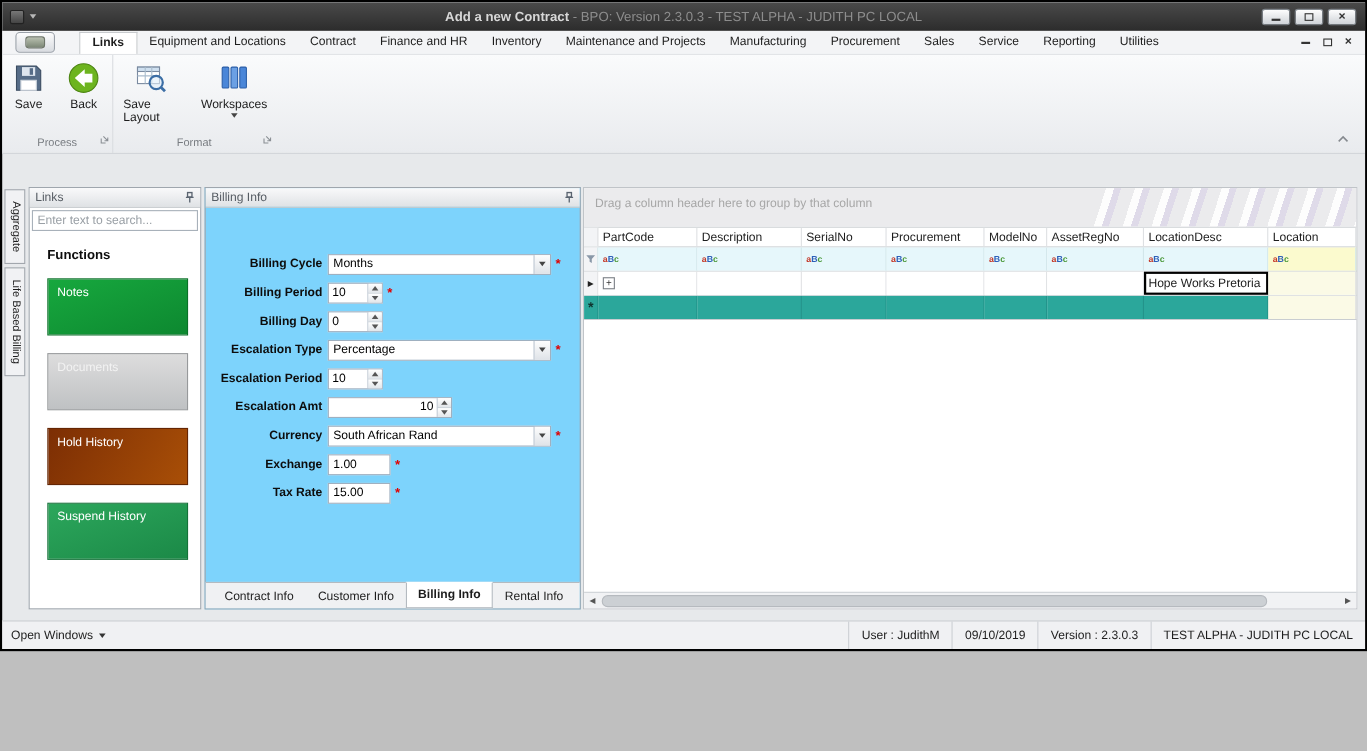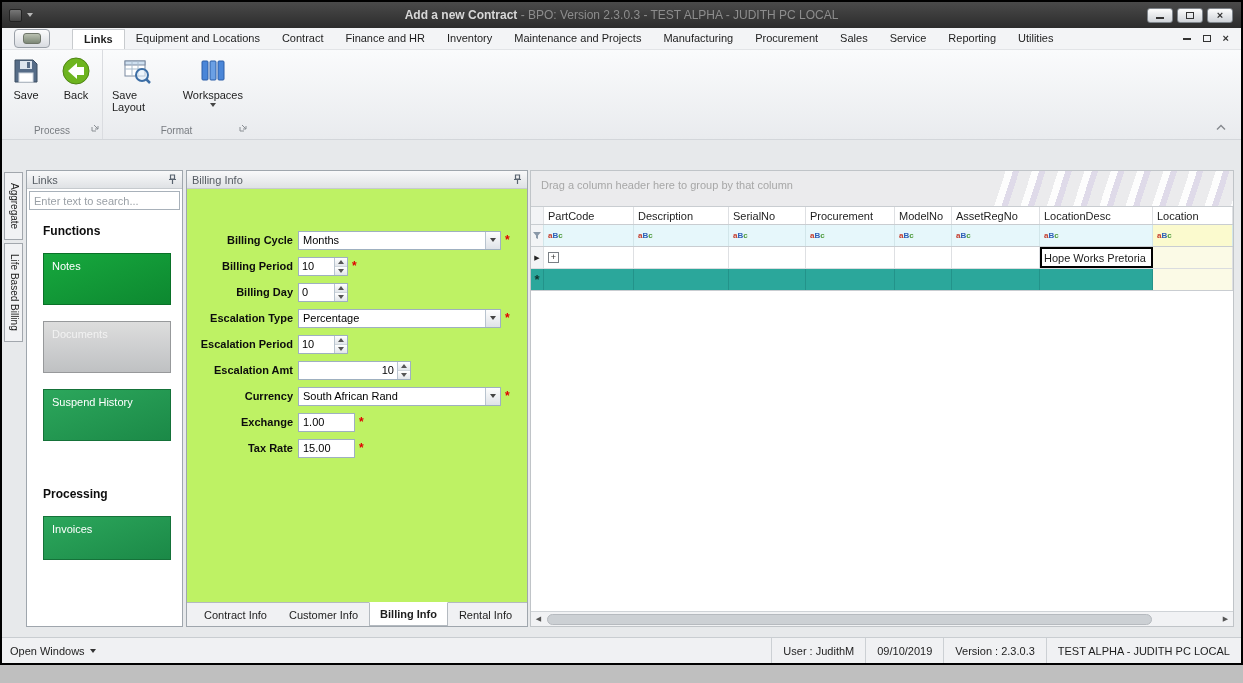--- a/index.html
+++ b/index.html
@@ -1,17 +1,17 @@
 <!DOCTYPE html>
 <html><head>
 <meta charset="utf-8">
 <style>
   * { margin:0; padding:0; box-sizing:border-box; cursor:default; }
   html,body { width:1243px; height:683px; font-family:"Liberation Sans",sans-serif; background:#bfbfbf; }
-  .window { position:relative; width:1243px; height:665px; border:2px solid #000; background:#e7e9eb; overflow:hidden; }
+  .window { position:relative; width:1243px; height:592px; border:2px solid #000; background:#e7e9eb; overflow:hidden; }
 
   
   .titlebar { height:26px; background:linear-gradient(#4a4a4a,#2c2c2c); display:flex; align-items:center; position:relative; }
   .qat { display:flex; align-items:center; gap:5px; padding-left:7px; z-index:2; }
   .app-ico { width:13px; height:13px; background:linear-gradient(#777,#444); border:1px solid #222; border-radius:2px; }
   .caret-dn-lite { width:0; height:0; border-left:3px solid transparent; border-right:3px solid transparent; border-top:4px solid #b8b8b8; }
   .title-center { position:absolute; left:0; right:0; text-align:center; font-size:12px; }
   .title-bold { font-weight:bold; color:#d8d8d8; }
   .title-rest { color:#8d8d8d; }
   .win-btns { margin-left:auto; display:flex; gap:4px; padding-right:8px; z-index:2; }
@@ -58,21 +58,21 @@
   .lheading { font-size:12px; font-weight:bold; color:#0d0d0d; margin-bottom:15px; }
   .lheading.processing { margin-top:46px; }
   .link-btn { width:128px; height:52px; margin-bottom:16px; color:#fff; font-size:11px; padding:6px 8px; }
   .lb-green  { background:linear-gradient(160deg,#17a83e,#0d8830); border:1px solid #0a7128; }
   .lb-green2 { background:linear-gradient(160deg,#2ca75c,#1b8947); border:1px solid #157239; }
   .lb-silver { background:linear-gradient(#dddddd,#bfc1c3); border:1px solid #97999b; color:#f2f2f2; }
   .lb-rust   { background:linear-gradient(120deg,#7c2e04,#a94f07); border:1px solid #642503; }
   .link-btn.invoices { height:44px; margin-bottom:0; }
 
   
-  .billing-panel { position:absolute; left:182px; top:2px; width:342px; bottom:8px; border:1px solid #9fa6ad; background:#bef264; display:flex; flex-direction:column; }
+  .billing-panel { position:absolute; left:182px; top:2px; width:342px; bottom:8px; border:1px solid #9fa6ad; background:#7dd3fc; display:flex; flex-direction:column; }
   .bform { flex:1; padding-top:38px; }
   .frow { display:flex; align-items:center; height:26px; }
   .flabel { width:106px; text-align:right; font-weight:bold; font-size:11px; color:#0d0d0d; margin-right:5px; white-space:nowrap; }
   .dd { width:203px; height:19px; border:1px solid #9fb0c0; background:#fff; display:flex; }
   .dd-val { flex:1; font-size:11px; padding:2px 4px; white-space:nowrap; overflow:hidden; }
   .dd-btn { width:15px; border-left:1px solid #b9c4cf; background:linear-gradient(#fdfdfd,#dfe3e8); display:flex; align-items:center; justify-content:center; }
   .tri-dn { width:0; height:0; border-left:3px solid transparent; border-right:3px solid transparent; border-top:4px solid #444; }
   .spin { width:50px; height:19px; border:1px solid #9fb0c0; background:#fff; display:flex; }
   .spin.wide { width:113px; }
   .spin-val { flex:1; font-size:11px; padding:2px 3px; }
@@ -263,20 +263,21 @@
         <input type="text" placeholder="Enter text to search..." style="">
         <svg width="11" height="11" viewBox="0 0 11 11">
           <circle cx="4.5" cy="4.5" r="3" fill="none" stroke="#6a7684" stroke-width="1.2"></circle>
           <path d="M7 7l3 3" stroke="#6a7684" stroke-width="1.2"></path>
         </svg>
       </div>
       <div class="links-body">
         <div class="lheading">Functions</div>
         <div class="link-btn lb-green">Notes</div>
         <div class="link-btn lb-silver">Documents</div>
+        <div class="link-btn lb-rust">Hold History</div>
         <div class="link-btn lb-green2">Suspend History</div>
         <div class="lheading processing">Processing</div>
         <div class="link-btn lb-green2 invoices">Invoices</div>
       </div>
     </div>
 
     <div class="billing-panel">
       <div class="panel-header">
         <span class="ph-title">Billing Info</span>
         <svg width="9" height="11" viewBox="0 0 9 11">

